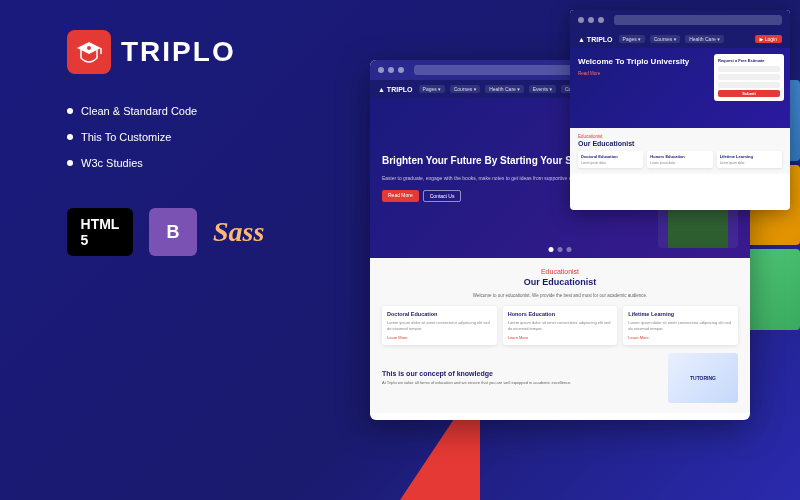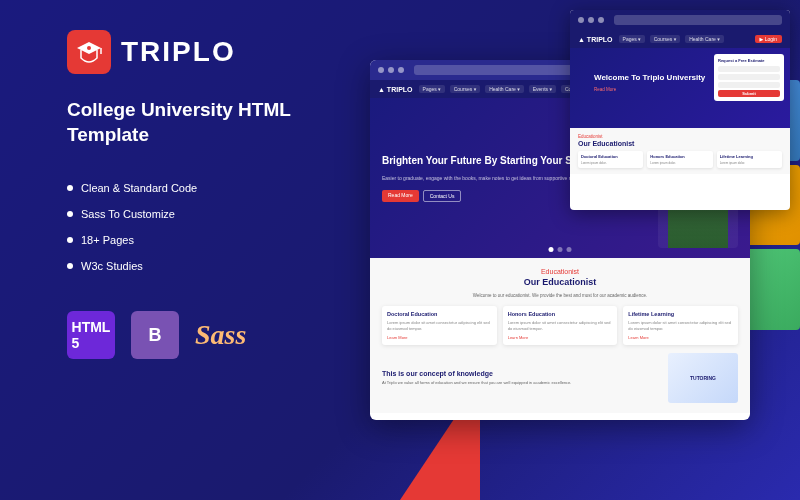--- a/index.html
+++ b/index.html
@@ -105,23 +105,23 @@
       flex-shrink: 0;
     }
 
     
     .tech-badges {
       display: flex;
       gap: 16px;
       align-items: center;
     }
     .badge-html5 {
-      width: 48px;
+      width: 66px;
       height: 48px;
-      background: #6d28d9;
+      background: #000000;
       border-radius: 6px;
       display: flex;
       align-items: center;
       justify-content: center;
       font-weight: 900;
       font-size: 14px;
       color: white;
     }
     .badge-bootstrap {
       width: 48px;
@@ -418,21 +418,21 @@
       border-radius: 4px;
       box-shadow: 0 4px 20px rgba(0,0,0,0.4);
       overflow: hidden;
       z-index: 7;
     }
     .browser-secondary .browser-bar {
       background: #1a1a6e;
     }
     .secondary-hero {
       background: linear-gradient(135deg, #1a1a7e, #2a1a9e);
-      padding: 24px;
+      padding: 8px;
       height: 80px;
       position: relative;
     }
     .secondary-hero-title {
       font-size: 8px;
       font-weight: 800;
       color: white;
       line-height: 1.4;
       margin-bottom: 4px;
     }
@@ -552,26 +552,24 @@
       <svg viewBox="0 0 28 28" xmlns="http://www.w3.org/2000/svg">
         <polygon points="14,4 26,10 14,16 2,10" fill="white"></polygon>
         <path d="M6,12 L6,20 C6,20 10,24 14,24 C18,24 22,20 22,20 L22,12" fill="none" stroke="white" stroke-width="1.5"></path>
         <circle cx="14" cy="10" r="2" fill="#e53935"></circle>
         <line x1="26" y1="10" x2="26" y2="16" stroke="white" stroke-width="1.5"></line>
       </svg>
     </div>
     <span class="logo-text">TRIPLO</span>
   </div>
 
-  <div class="subtitle">College University HTML Template</div>
 
   <ul class="feature-list">
     <li>Clean &amp; Standard Code</li>
-    <li>Sass To Customize</li>
-    <li>18+ Pages</li>
+    <li>This To Customize</li>
     <li>W3c Studies</li>
   </ul>
 
   <div class="tech-badges">
     <div class="badge-html5">
       <span>HTML<br>5</span>
     </div>
     <div class="badge-bootstrap">
       <span>B</span>
     </div>

